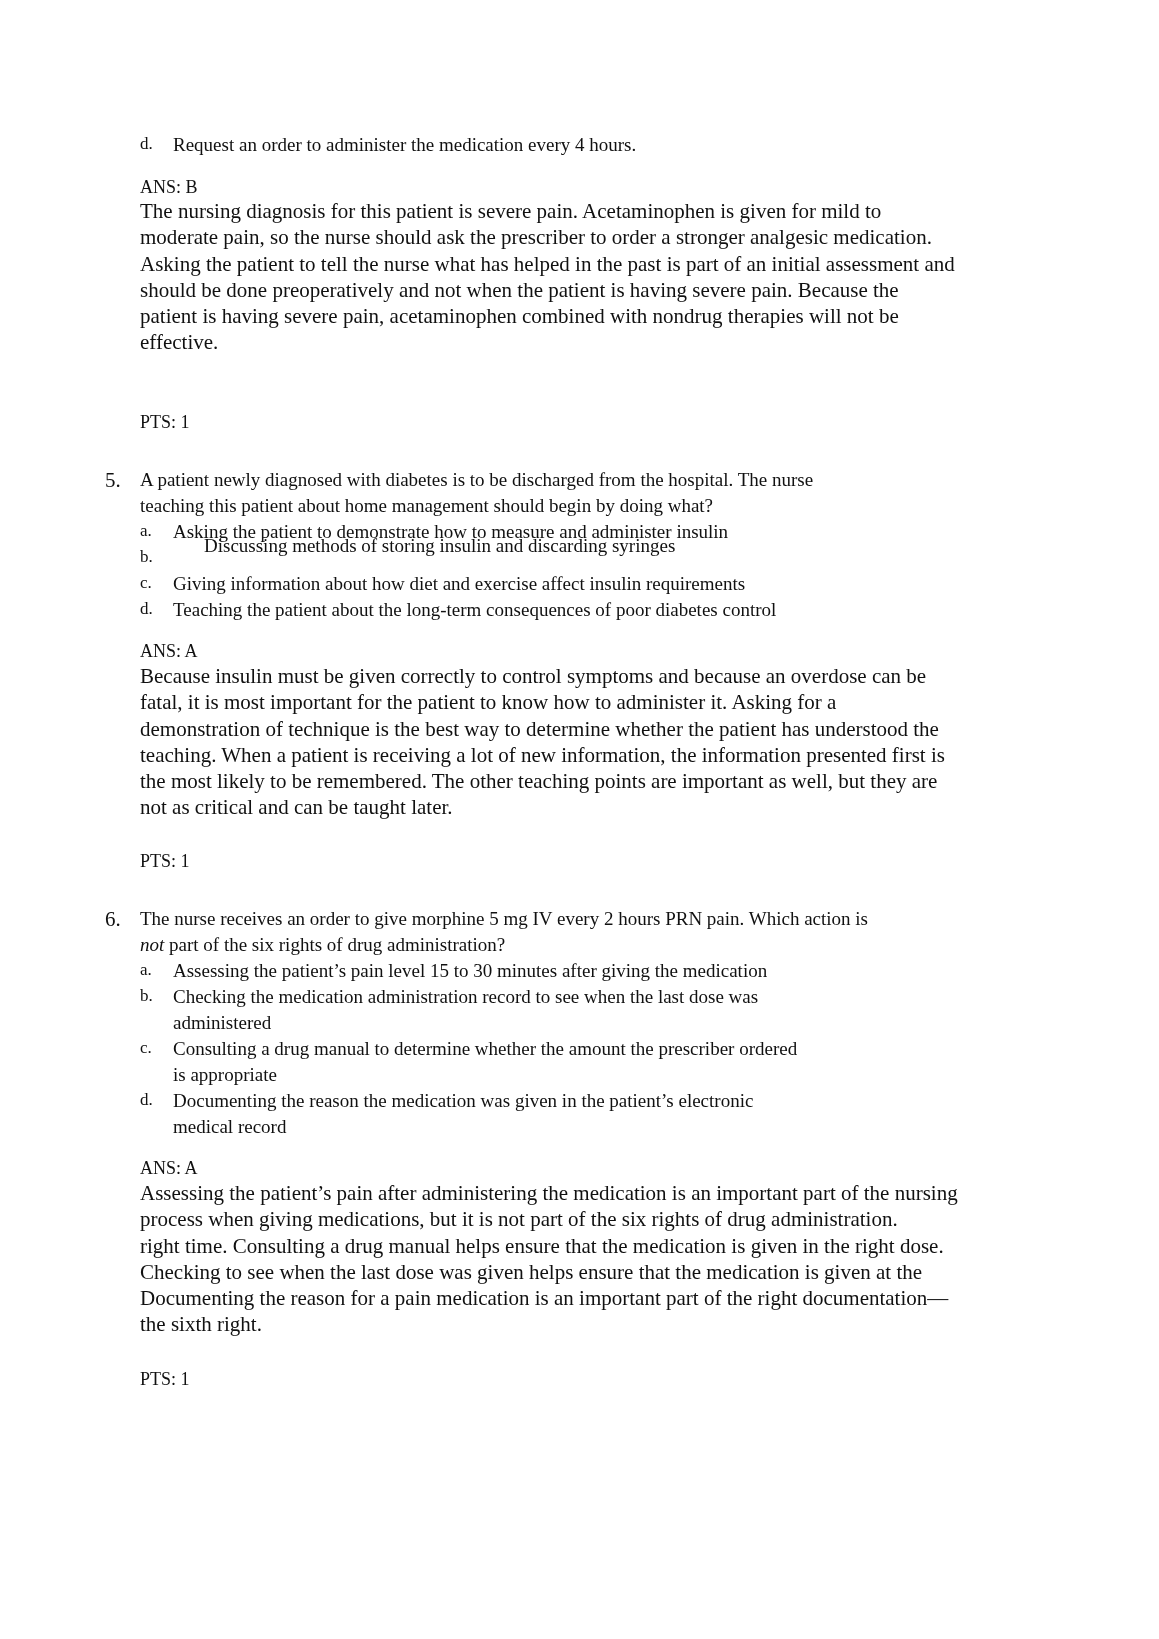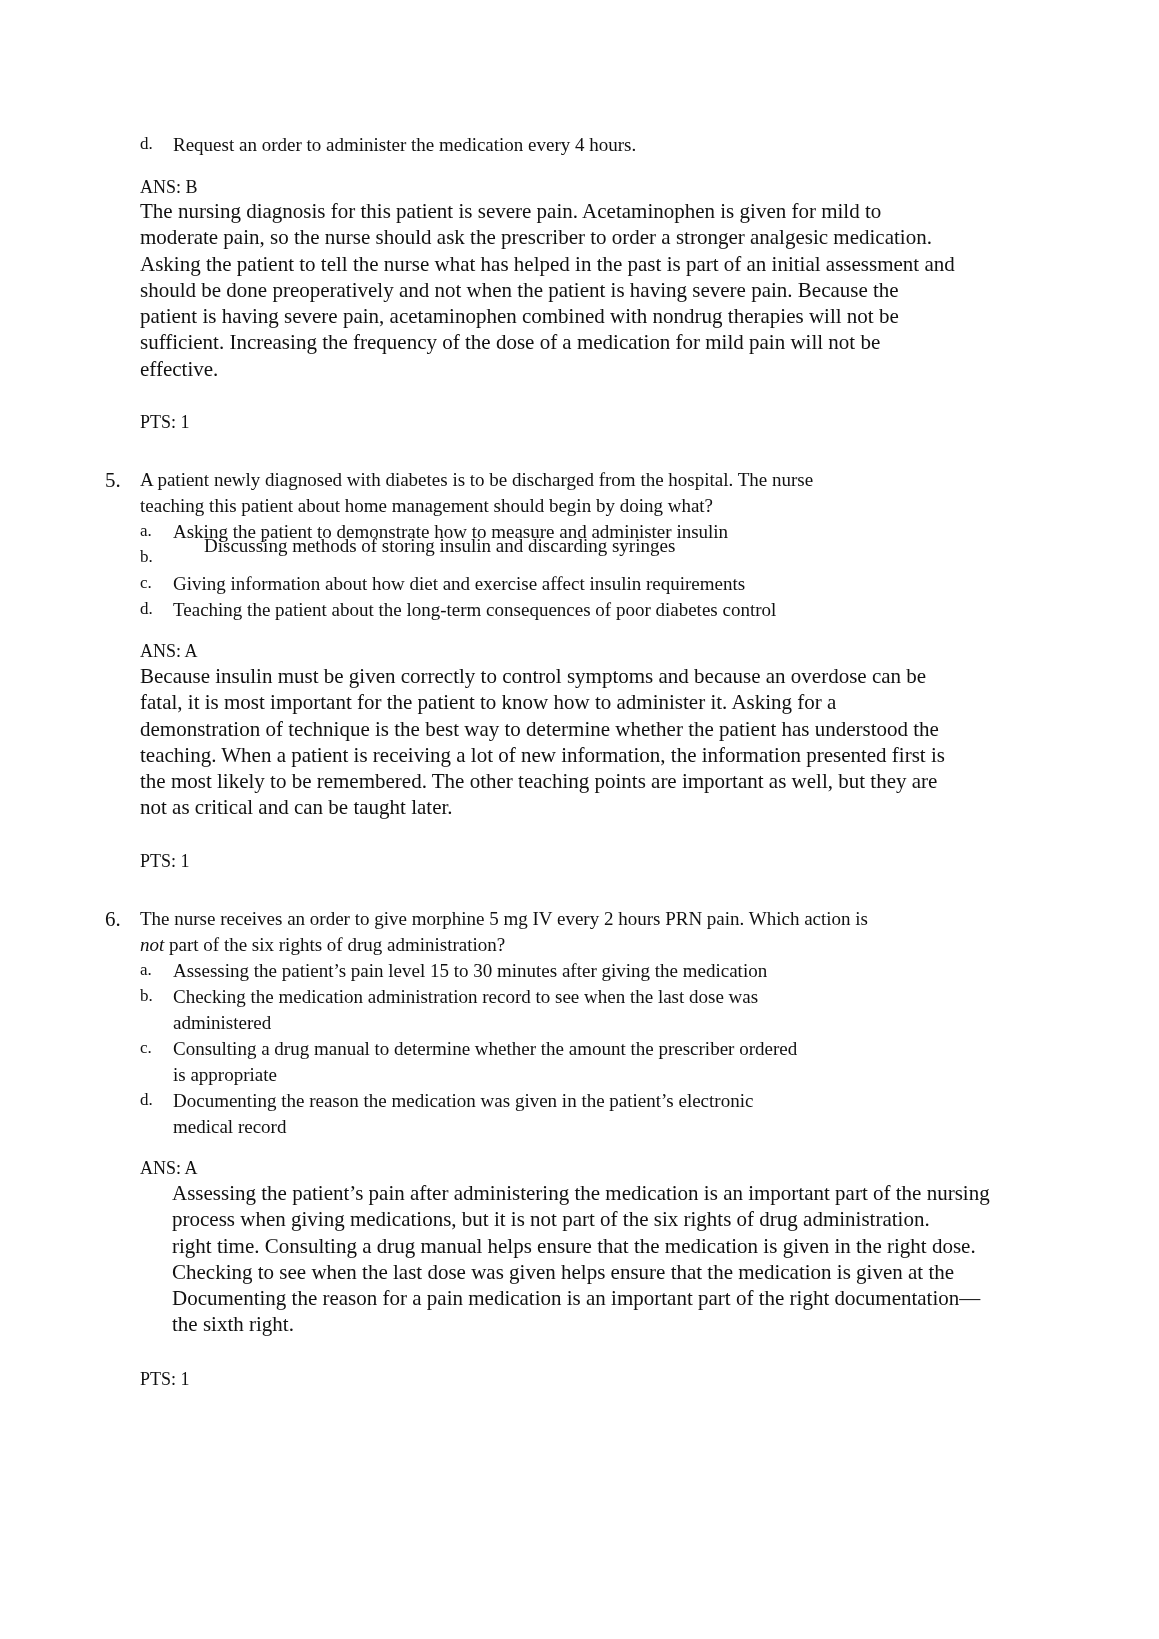--- a/index.html
+++ b/index.html
@@ -60,21 +60,20 @@
     <span class="letter" style="left:140px; top:131px;">d.</span>
     <span class="line" style="left:173px; top:132px;">Request an order to administer the medication every 4 hours.</span>
 
     <span class="line small" style="left:140px; top:174px;">ANS: B</span>
     <div class="para" style="top:198px;">
       <span>The nursing diagnosis for this patient is severe pain. Acetaminophen is given for mild to</span>
       <span>moderate pain, so the nurse should ask the prescriber to order a stronger analgesic medication.</span>
       <span>Asking the patient to tell the nurse what has helped in the past is part of an initial assessment and</span>
       <span>should be done preoperatively and not when the patient is having severe pain. Because the</span>
       <span>patient is having severe pain, acetaminophen combined with nondrug therapies will not be</span>
-      <span>sufficient. Increasing the frequency of the dose of a medication for mild pain will not be</span>
       <span>effective.</span>
     </div>
     <span class="line small" style="left:140px; top:409px;">PTS: 1</span>
   </div>
 
   <div>
     <span class="num" style="left:105px; top:467px;">5.</span>
     <span class="line" style="left:140px; top:467px;">A patient newly diagnosed with diabetes is to be discharged from the hospital. The nurse</span>
     <span class="line" style="left:140px; top:493px;">teaching this patient about home management should begin by doing what?</span>
 
@@ -113,21 +112,21 @@
 
     <span class="letter" style="left:140px; top:1035px;">c.</span>
     <span class="line" style="left:173px; top:1036px;">Consulting a drug manual to determine whether the amount the prescriber ordered</span>
     <span class="line" style="left:173px; top:1062px;">is appropriate</span>
 
     <span class="letter" style="left:140px; top:1087px;">d.</span>
     <span class="line" style="left:173px; top:1088px;">Documenting the reason the medication was given in the patient’s electronic</span>
     <span class="line" style="left:173px; top:1114px;">medical record</span>
 
     <span class="line small" style="left:140px; top:1155px;">ANS: A</span>
-    <div class="para" style="top:1180px;margin-left:32px;">
+    <div class="para" style="top:1180px;">
       <span>Assessing the patient’s pain after administering the medication is an important part of the nursing</span>
       <span>process when giving medications, but it is not part of the six rights of drug administration.</span>
       <span>right time. Consulting a drug manual helps ensure that the medication is given in the right dose.</span>
       <span>Checking to see when the last dose was given helps ensure that the medication is given at the</span>
       <span>Documenting the reason for a pain medication is an important part of the right documentation—</span>
       <span>the sixth right.</span>
     </div>
     <span class="line small" style="left:140px; top:1366px;">PTS: 1</span>
   </div>
 

